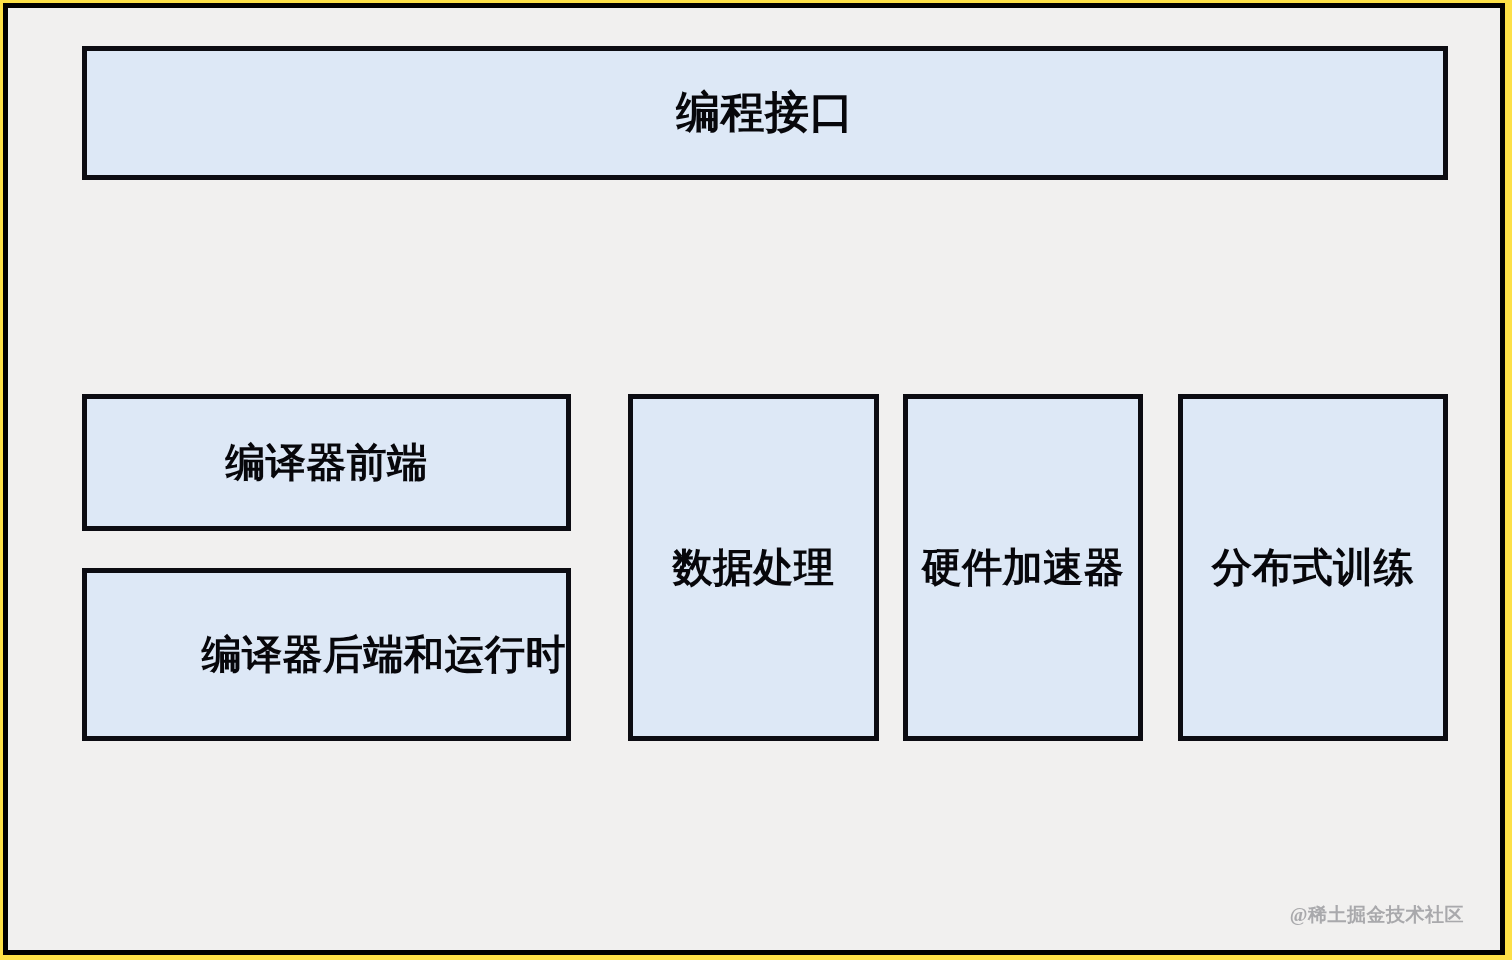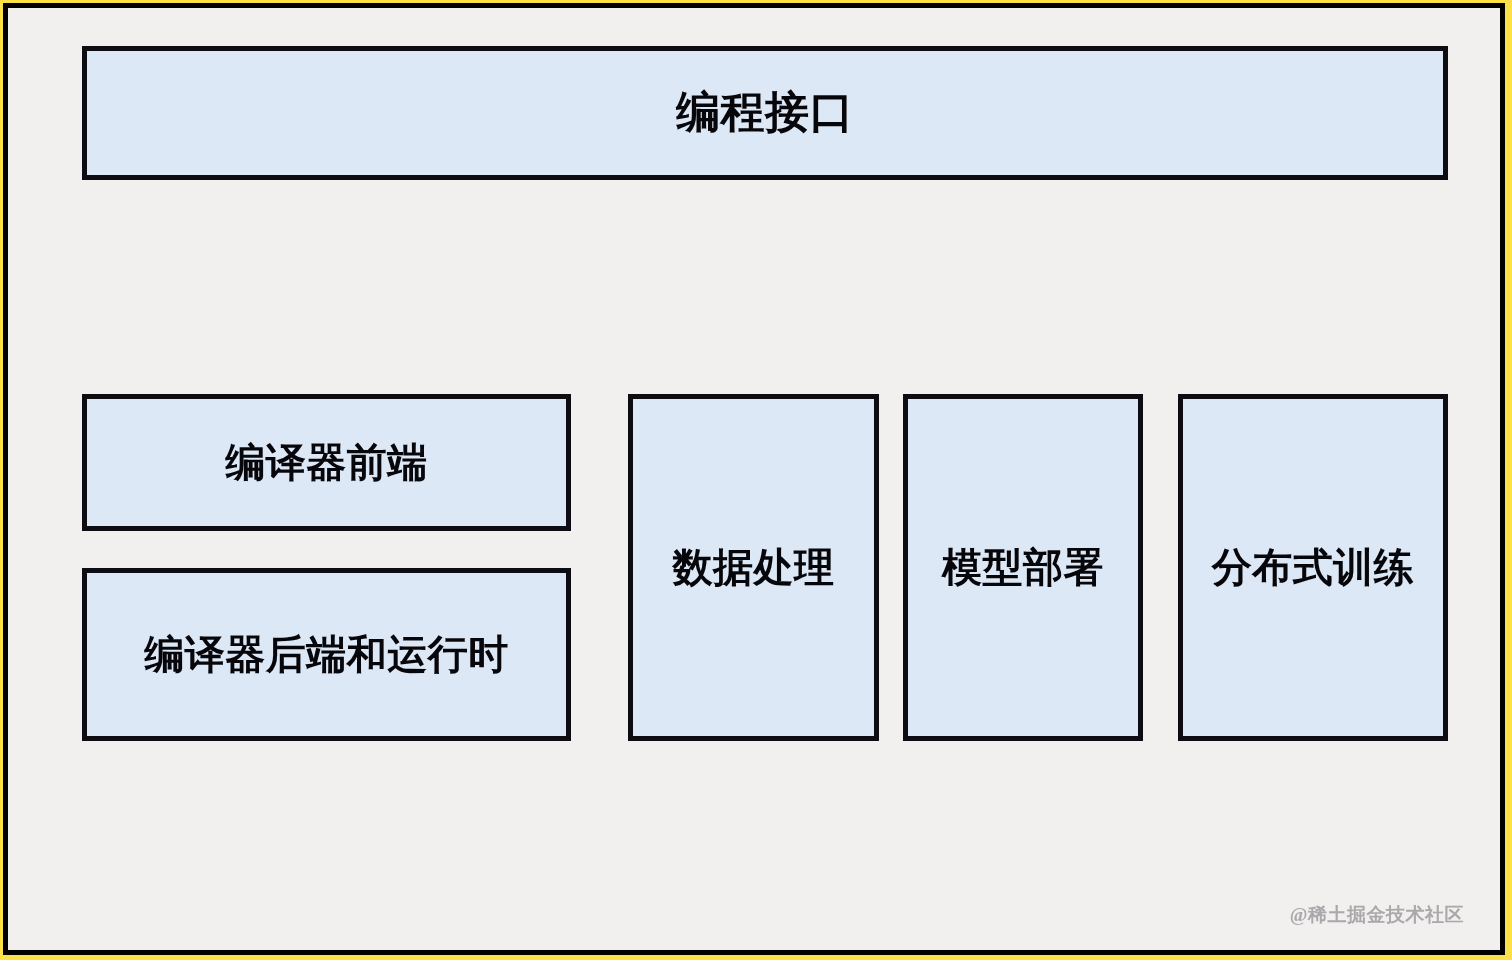--- a/index.html
+++ b/index.html
@@ -79,20 +79,21 @@
     width: 489px;
     height: 137px;
   }
   .box-compiler-frontend .layer-label { font-size: 40px; }
 
   .box-compiler-backend-runtime {
     left: 74px;
     top: 560px;
     width: 489px;
     height: 173px;
+    justify-content: flex-end;
   }
   .box-compiler-backend-runtime .layer-label { font-size: 40px; }
 
   
   .box-tall {
     top: 386px;
     height: 347px;
   }
   .box-data-processing {
     left: 620px;
@@ -148,21 +149,21 @@
 
     <div class="layer-box box-compiler-backend-runtime">
       <span class="layer-label">编译器后端和运行时</span>
     </div>
 
     <div class="layer-box box-tall box-data-processing">
       <span class="layer-label">数据处理</span>
     </div>
 
     <div class="layer-box box-tall box-model-deployment">
-      <span class="layer-label">模型部署</span>
+      <span class="layer-label">硬件加速器</span>
     </div>
 
     <div class="layer-box box-tall box-distributed-training">
       <span class="layer-label">分布式训练</span>
     </div>
 
 
     <div class="watermark">@稀土掘金技术社区</div>
 
   </div>

